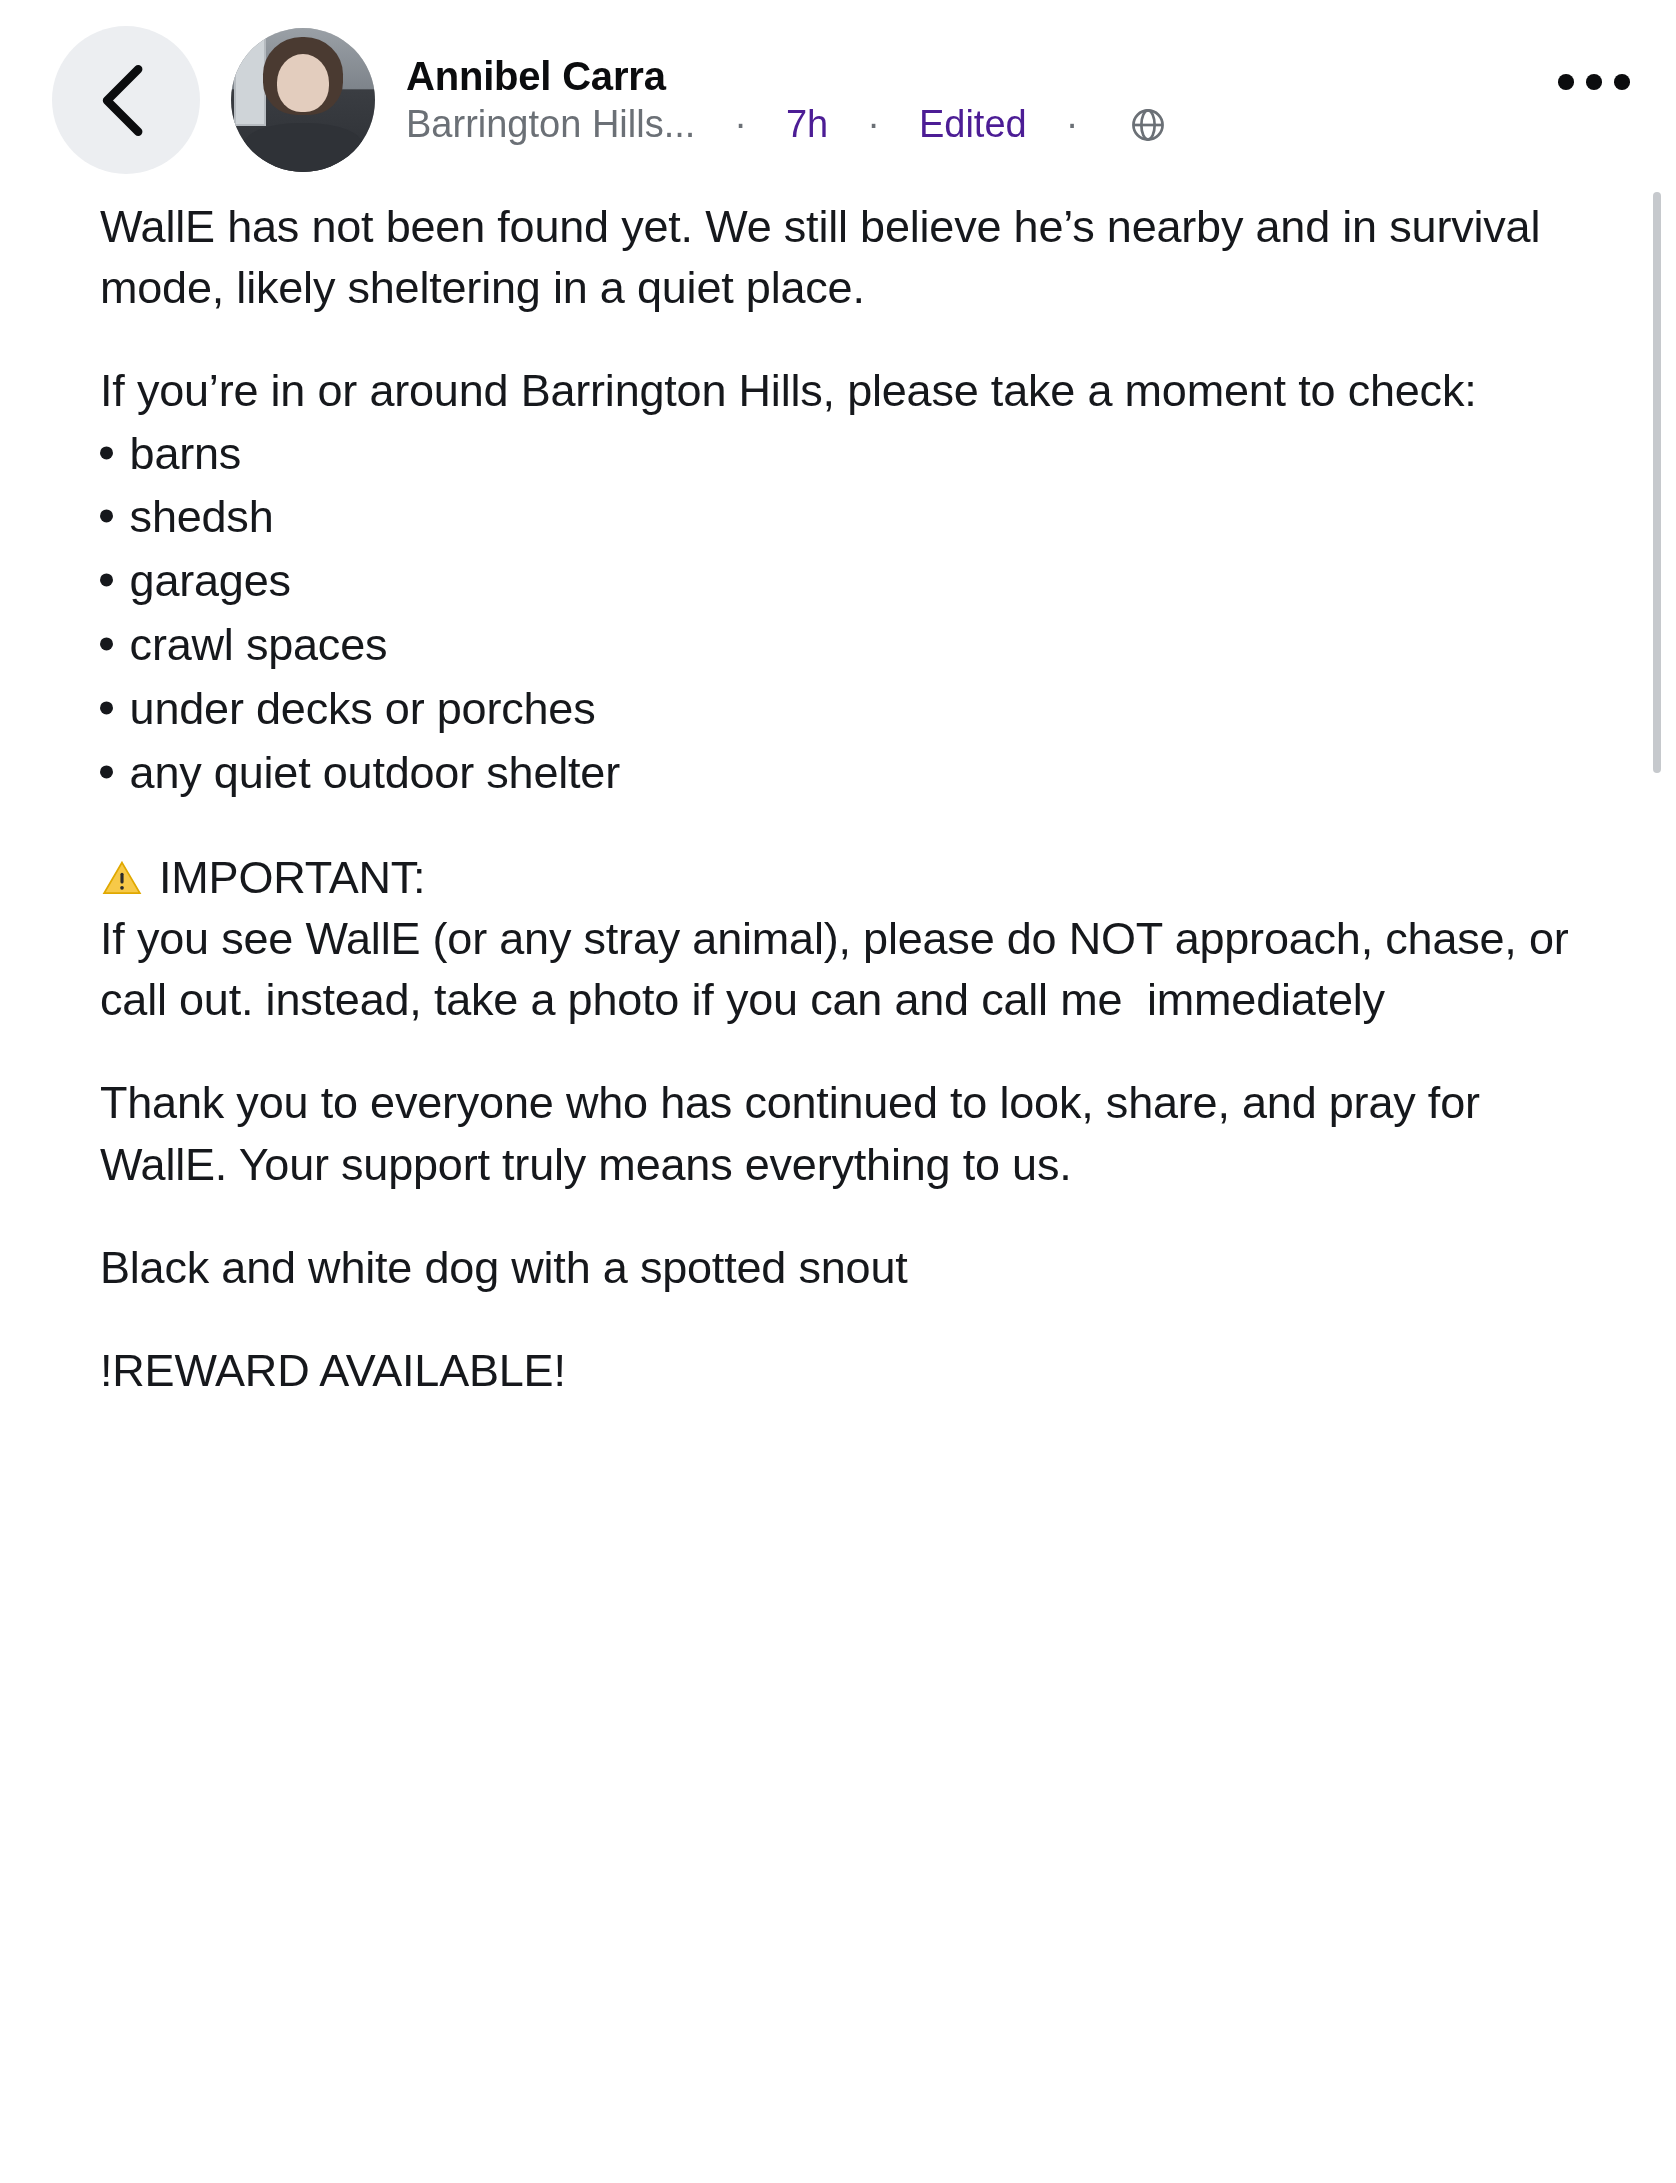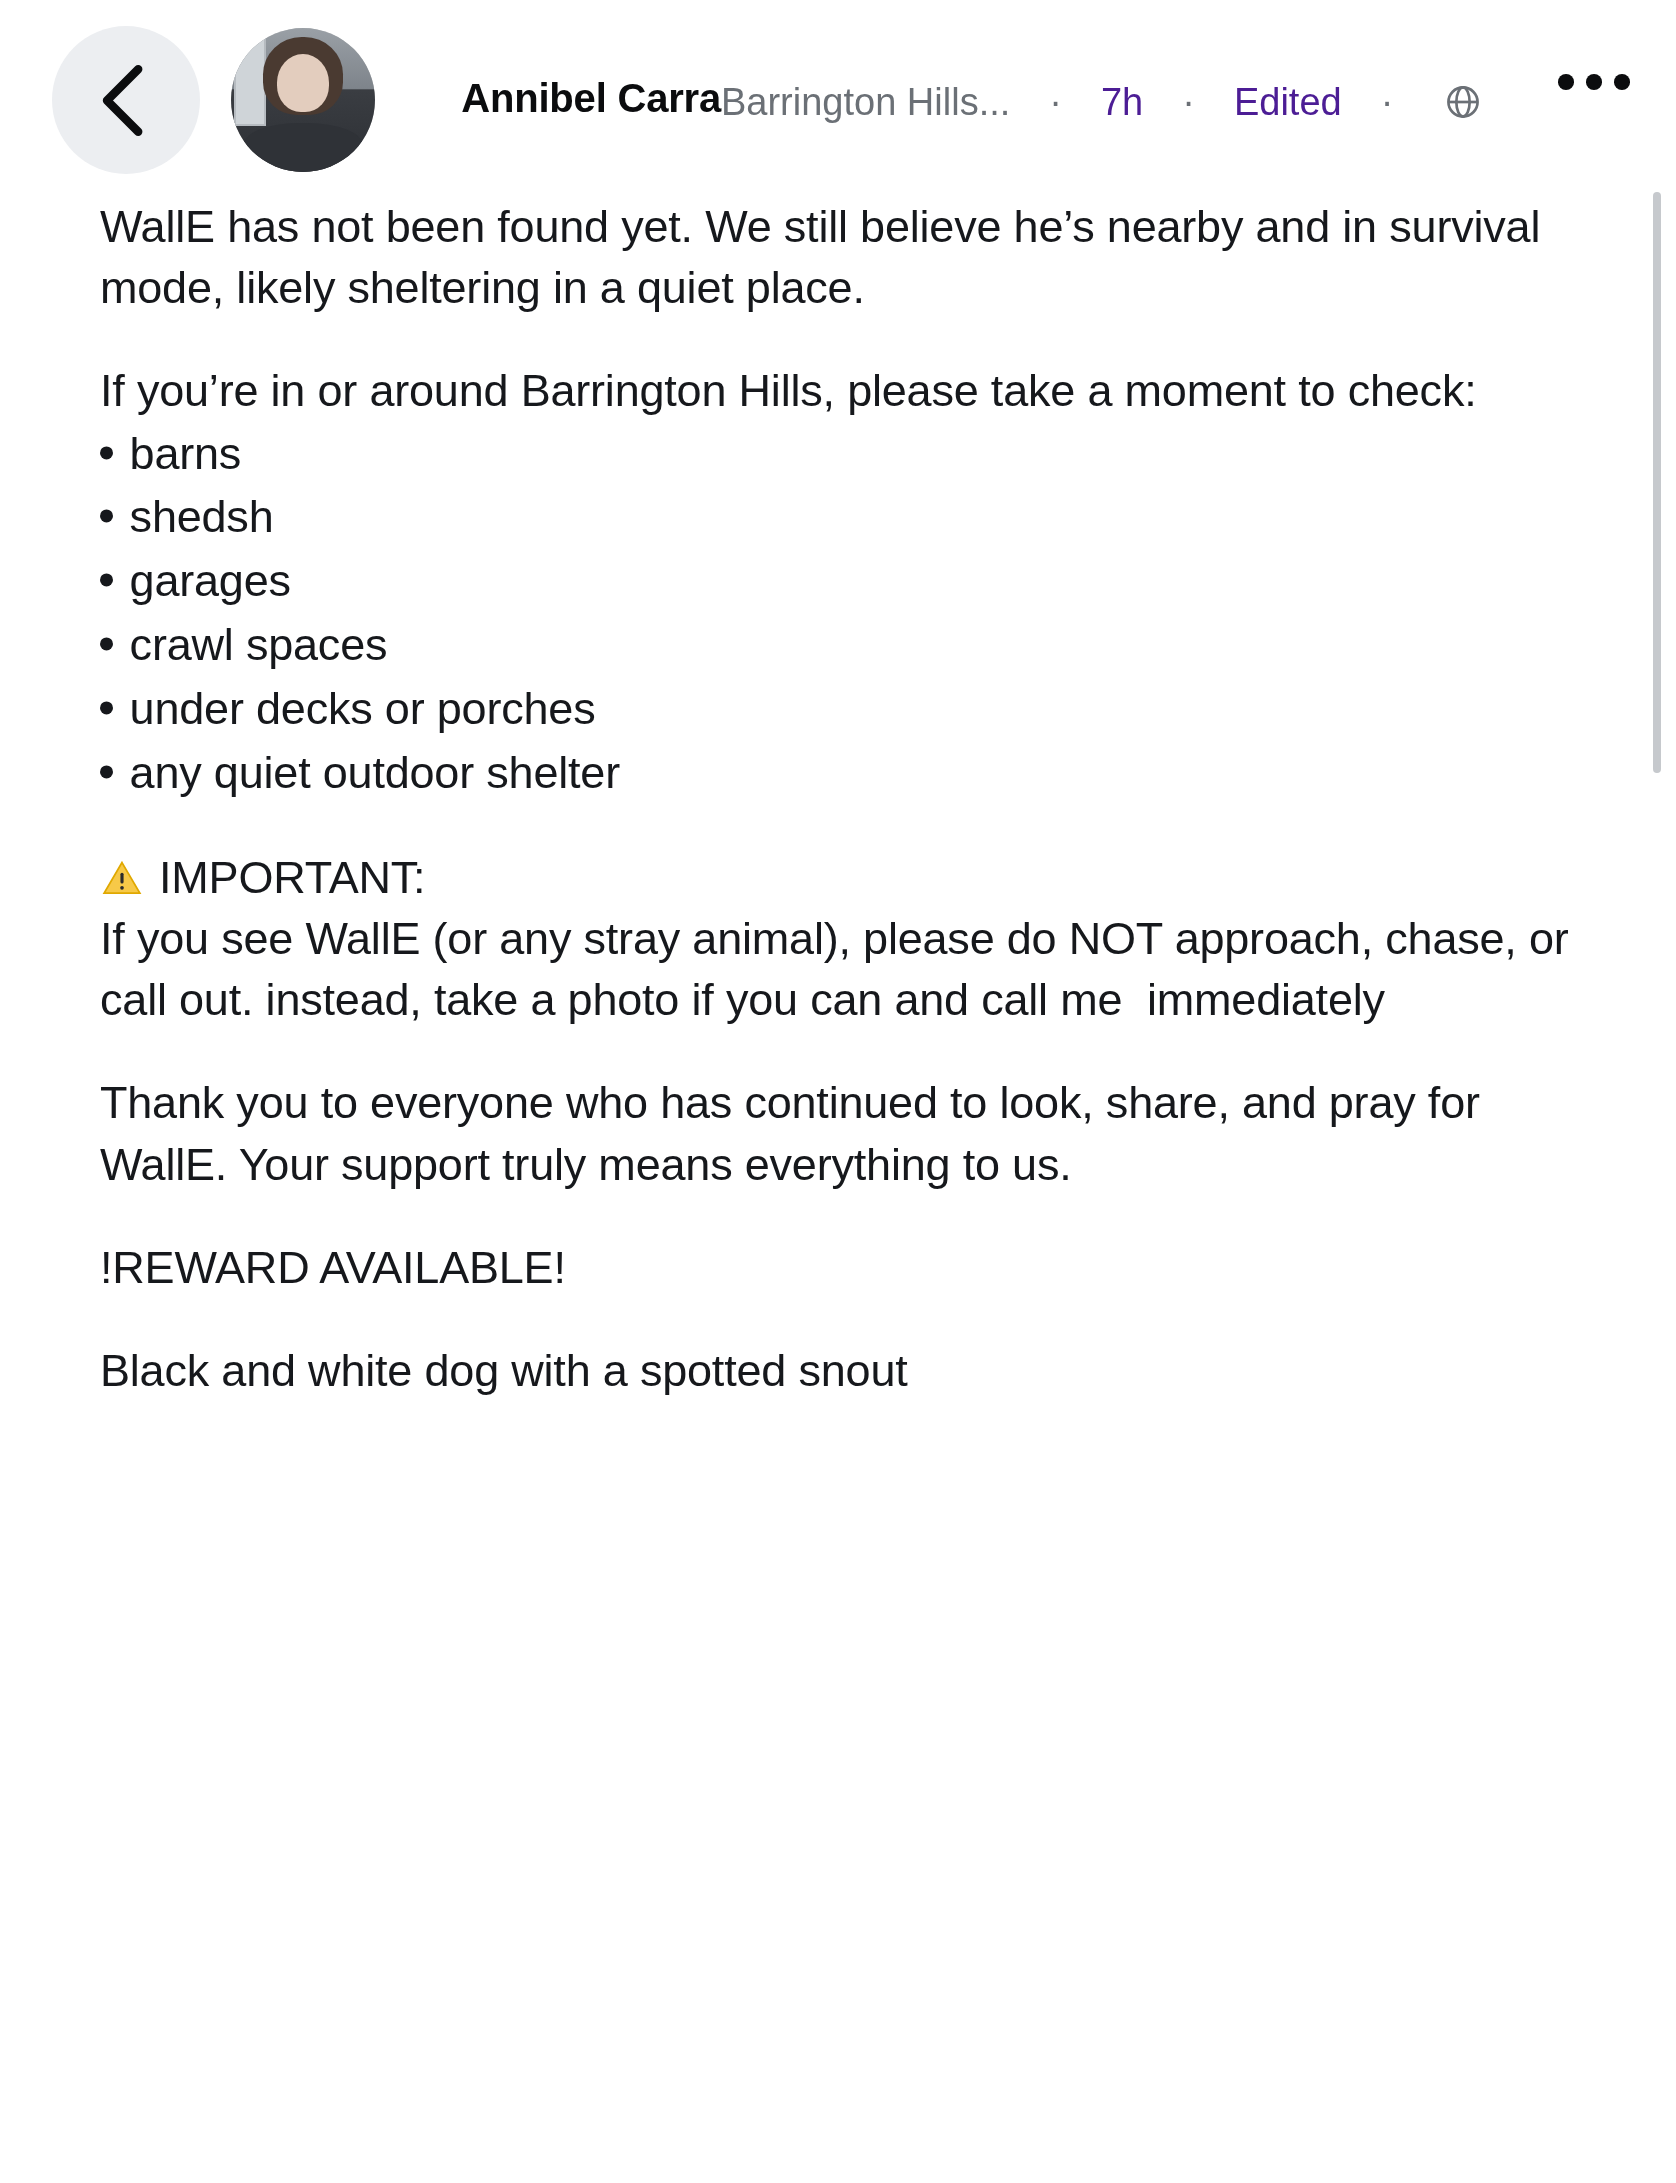--- a/index.html
+++ b/index.html
@@ -97,21 +97,21 @@
     width: 22%;
     height: 64%;
     background: #cfd4d8;
     border: 2.6px solid #b6bbc0;
     box-sizing: border-box;
   }
 
   .header-text {
     margin-left: 31px;
     display: flex;
-    flex-direction: row;
+    flex-direction: column;
     justify-content: center;
     flex: 1 1 auto;
     min-width: 0;
   }
   .author-name {
     font-size: 40px;
     font-weight: bold;
     color: #0b0c0e;
     line-height: 1.12;
     letter-spacing: -0.2px;
@@ -333,23 +333,23 @@
           <circle cx="12" cy="17.6" r="1.05" fill="#2b2b2b"></circle>
         </svg>
       </span>
       <span>IMPORTANT:</span>
     </p>
 
     <p class="para">If you see WallE (or any stray animal), please do NOT approach, chase, or call out. instead, take a photo if you can and call me  immediately</p>
 
     <p class="para">Thank you to everyone who has continued to look, share, and pray for WallE. Your support truly means everything to us.</p>
 
+    <p class="para">Black and white dog with a spotted snout</p>
+
     <p class="para">!REWARD AVAILABLE!</p>
-
-    <p class="para">Black and white dog with a spotted snout</p>
 
   </div>
 
   <div class="scrollbar-track"></div>
   <div class="scrollbar-thumb"></div>
 
 </div>
 
 
 </body></html>

